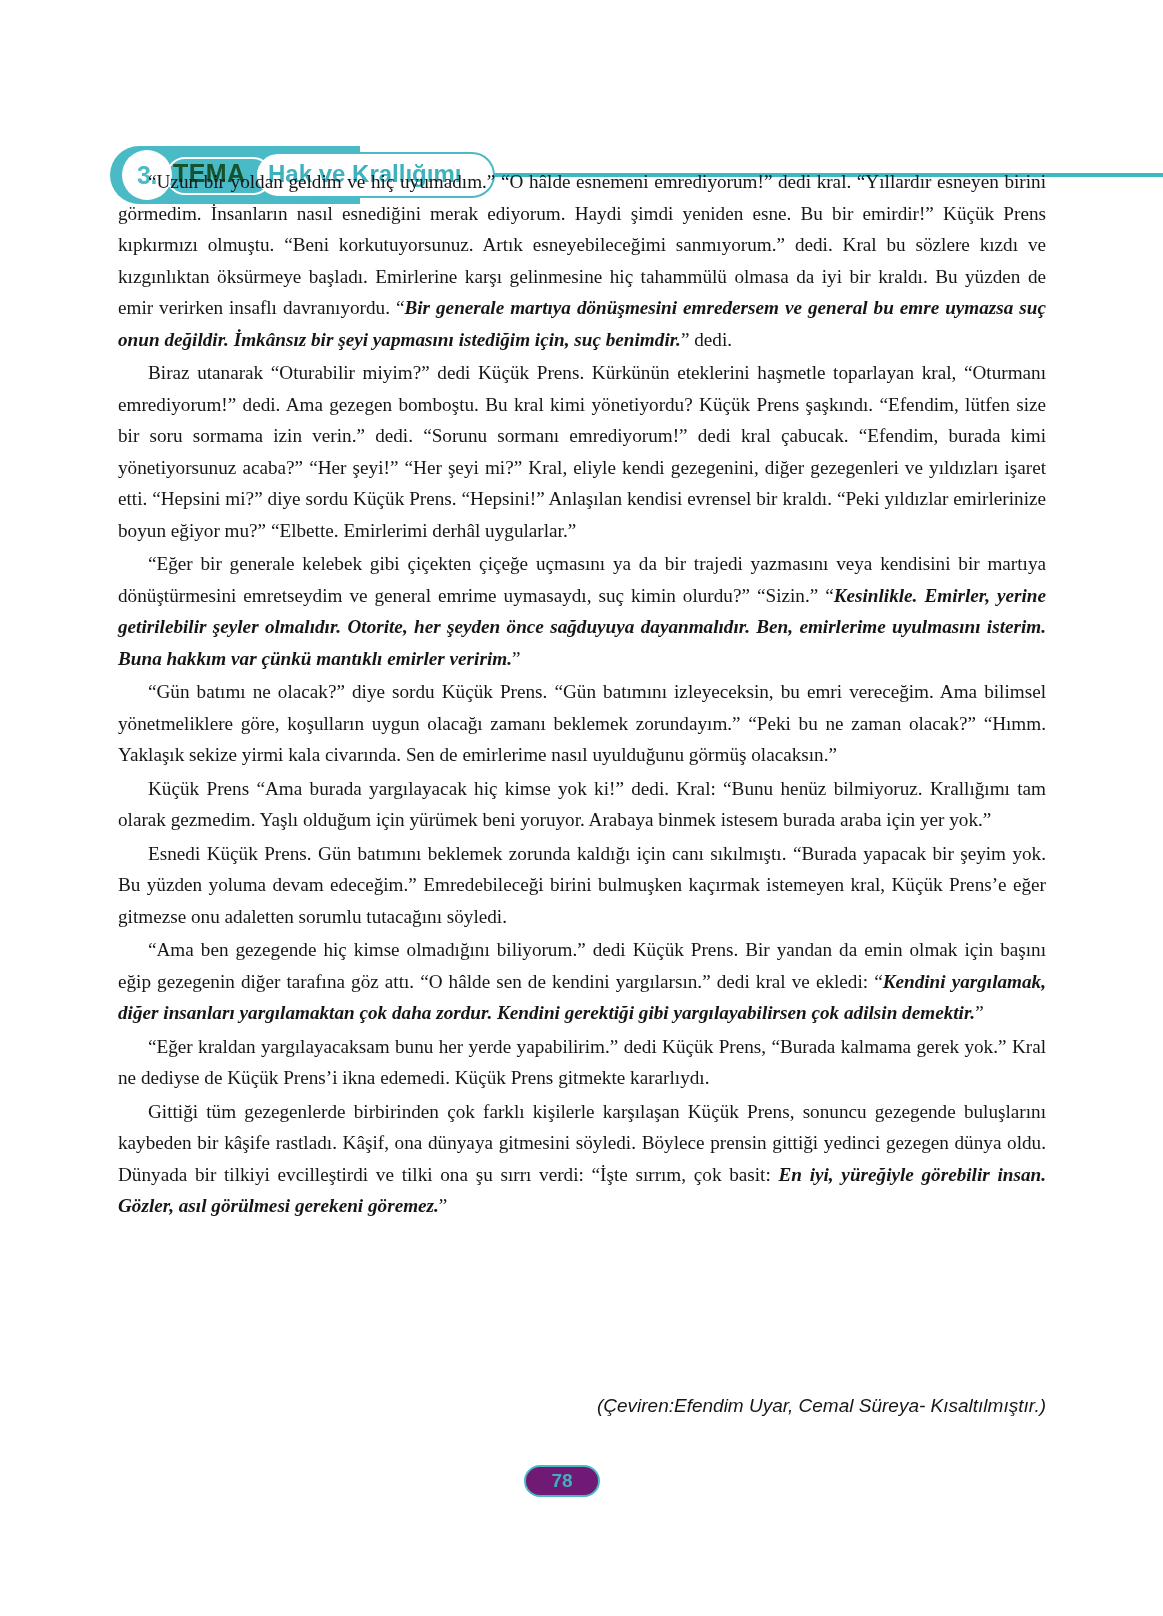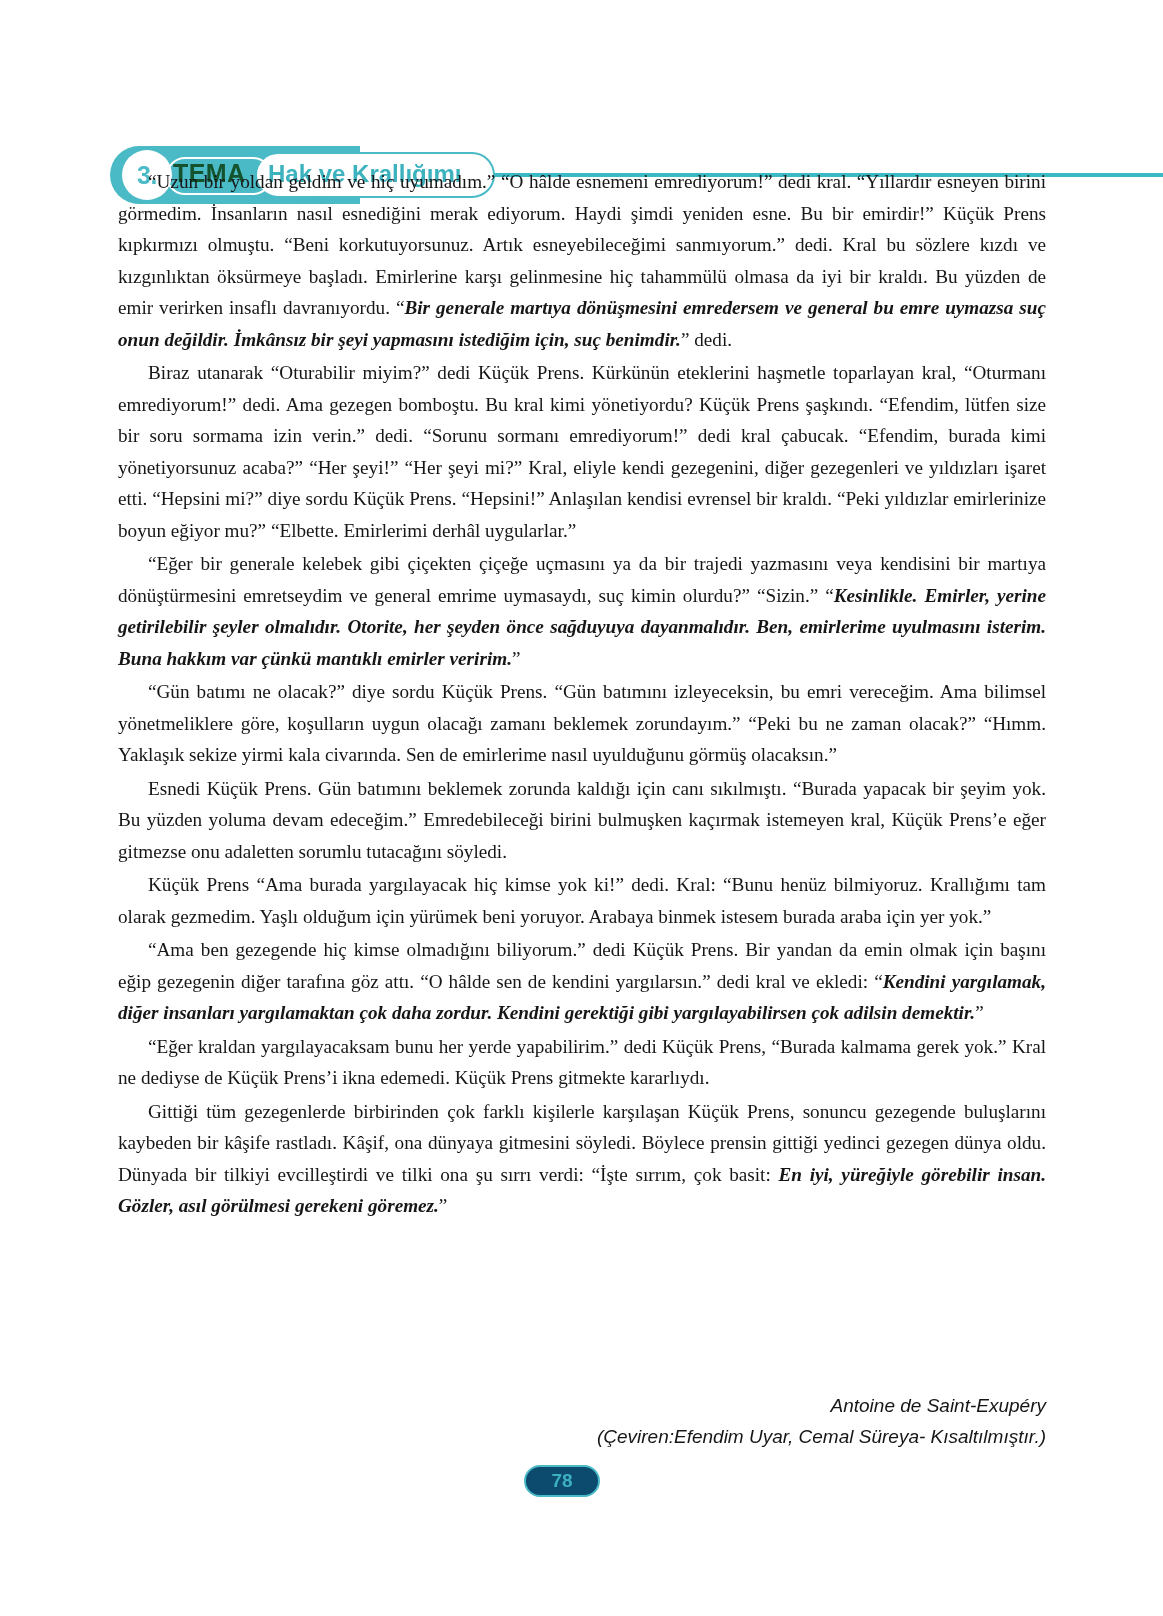--- a/index.html
+++ b/index.html
@@ -169,21 +169,21 @@
     height: 32px;
     border: 2.5px solid #49bac6;
     border-radius: 16px;
     box-sizing: border-box;
     display: flex;
     align-items: center;
     justify-content: center;
     font-size: 19px;
     font-weight: bold;
     color: #3cb2bf;
-    background: #0c4a6e;
+    background: #701a75;
   }
 </style>
 </head>
 <body>
 
 <div class="page">
 
   <div class="theme-header">
     <div class="header-rule"></div>
 
@@ -200,27 +200,26 @@
     <div class="tema-word">TEMA</div>
 
     <div class="theme-title">Hak ve Krallığımı</div>
   </div>
 
   <div class="content" id="content-host">
       <p class="para"><span>“Uzun bir yoldan geldim ve hiç uyumadım.” “O hâlde esnemeni emrediyorum!” dedi kral. “Yıllardır esneyen birini görmedim. İnsanların nasıl esnediğini merak ediyorum. Haydi şimdi yeniden esne. Bu bir emirdir!” Küçük Prens kıpkırmızı olmuştu. “Beni korkutuyorsunuz. Artık esneyebileceğimi sanmıyorum.” dedi. Kral bu sözlere kızdı ve kızgınlıktan öksürmeye başladı. Emirlerine karşı gelinmesine hiç tahammülü olmasa da iyi bir kraldı. Bu yüzden de emir verirken insaflı davranıyordu. “</span><b class="bi">Bir generale martıya dönüşmesini emredersem ve general bu emre uymazsa suç onun değildir. İmkânsız bir şeyi yapmasını istediğim için, suç benimdir.</b><span>” dedi.</span></p>
       <p class="para"><span>Biraz utanarak “Oturabilir miyim?” dedi Küçük Prens. Kürkünün eteklerini haşmetle toparlayan kral, “Oturmanı emrediyorum!” dedi. Ama gezegen bomboştu. Bu kral kimi yönetiyordu? Küçük Prens şaşkındı. “Efendim, lütfen size bir soru sormama izin verin.” dedi. “Sorunu sormanı emrediyorum!” dedi kral çabucak. “Efendim, burada kimi yönetiyorsunuz acaba?” “Her şeyi!” “Her şeyi mi?” Kral, eliyle kendi gezegenini, diğer gezegenleri ve yıldızları işaret etti. “Hepsini mi?” diye sordu Küçük Prens. “Hepsini!” Anlaşılan kendisi evrensel bir kraldı. “Peki yıldızlar emirlerinize boyun eğiyor mu?” “Elbette. Emirlerimi derhâl uygularlar.”</span></p>
       <p class="para"><span>“Eğer bir generale kelebek gibi çiçekten çiçeğe uçmasını ya da bir trajedi yazmasını veya kendisini bir martıya dönüştürmesini emretseydim ve general emrime uymasaydı, suç kimin olurdu?” “Sizin.” “</span><b class="bi">Kesinlikle. Emirler, yerine getirilebilir şeyler olmalıdır. Otorite, her şeyden önce sağduyuya dayanmalıdır. Ben, emirlerime uyulmasını isterim. Buna hakkım var çünkü mantıklı emirler veririm.</b><span>”</span></p>
       <p class="para last-line-left"><span>“Gün batımı ne olacak?” diye sordu Küçük Prens. “Gün batımını izleyeceksin, bu emri vereceğim. Ama bilimsel yönetmeliklere göre, koşulların uygun olacağı zamanı beklemek zorundayım.” “Peki bu ne zaman olacak?” “Hımm. Yaklaşık sekize yirmi kala civarında. Sen de emirlerime nasıl uyulduğunu görmüş olacaksın.”</span></p>
+      <p class="para last-line-left"><span>Küçük Prens “Ama burada yargılayacak hiç kimse yok ki!” dedi. Kral: “Bunu henüz bilmiyoruz. Krallığımı tam olarak gezmedim. Yaşlı olduğum için yürümek beni yoruyor. Arabaya binmek istesem burada araba için yer yok.”</span></p>
       <p class="para last-line-left"><span>Esnedi Küçük Prens. Gün batımını beklemek zorunda kaldığı için canı sıkılmıştı. “Burada yapacak bir şeyim yok. Bu yüzden yoluma devam edeceğim.” Emredebileceği birini bulmuşken kaçırmak istemeyen kral, Küçük Prens’e eğer gitmezse onu adaletten sorumlu tutacağını söyledi.</span></p>
-      <p class="para last-line-left"><span>Küçük Prens “Ama burada yargılayacak hiç kimse yok ki!” dedi. Kral: “Bunu henüz bilmiyoruz. Krallığımı tam olarak gezmedim. Yaşlı olduğum için yürümek beni yoruyor. Arabaya binmek istesem burada araba için yer yok.”</span></p>
       <p class="para"><span> “Ama ben gezegende hiç kimse olmadığını biliyorum.” dedi Küçük Prens. Bir yandan da emin olmak için başını eğip gezegenin diğer tarafına göz attı. “O hâlde sen de kendini yargılarsın.” dedi kral ve ekledi: “</span><b class="bi">Kendini yargılamak, diğer insanları yargılamaktan çok daha zordur. Kendini gerektiği gibi yargılayabilirsen çok adilsin demektir.</b><span>”</span></p>
       <p class="para last-line-left"><span> “Eğer kraldan yargılayacaksam bunu her yerde yapabilirim.” dedi Küçük Prens, “Burada kalmama gerek yok.” Kral ne dediyse de Küçük Prens’i ikna edemedi. Küçük Prens gitmekte kararlıydı.</span></p>
       <p class="para last-line-left"><span>Gittiği tüm gezegenlerde birbirinden çok farklı kişilerle karşılaşan Küçük Prens, sonuncu gezegende buluşlarını kaybeden bir kâşife rastladı. Kâşif, ona dünyaya gitmesini söyledi. Böylece prensin gittiği yedinci gezegen dünya oldu. Dünyada bir tilkiyi evcilleştirdi ve tilki ona şu sırrı verdi: “İşte sırrım, çok basit: </span><b class="bi">En iyi, yüreğiyle görebilir insan. Gözler, asıl görülmesi gerekeni göremez.</b><span>”</span></p>
     </div>
 
   <div class="attrib">
-    <div>Antoine de Saint-Exupéry</div>
     <div>(Çeviren:Efendim Uyar, Cemal Süreya- Kısaltılmıştır.)</div>
   </div>
 
   <div class="page-number">78</div>
 
 </div>
 
 </body></html>

